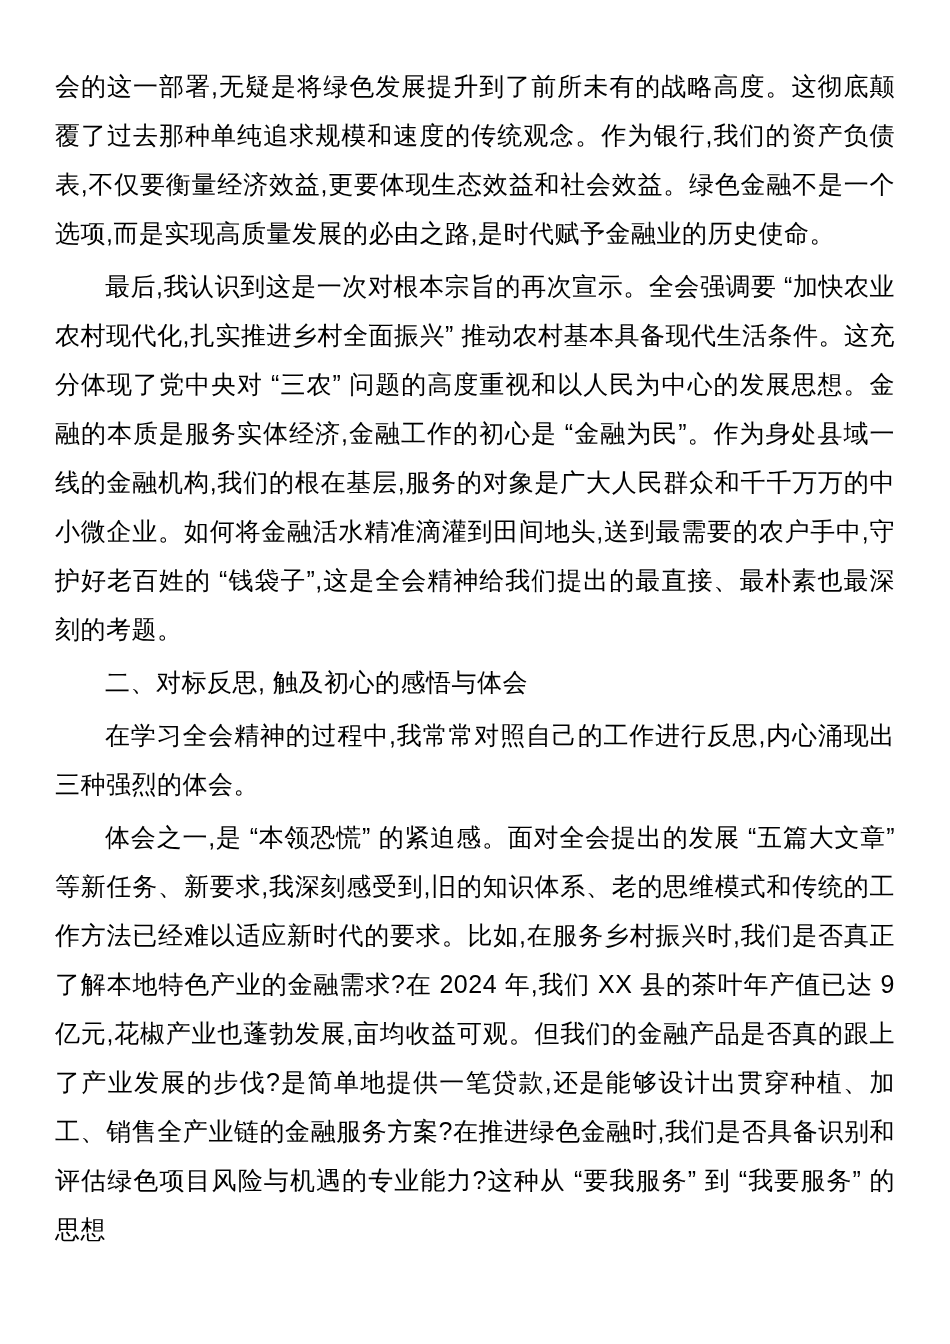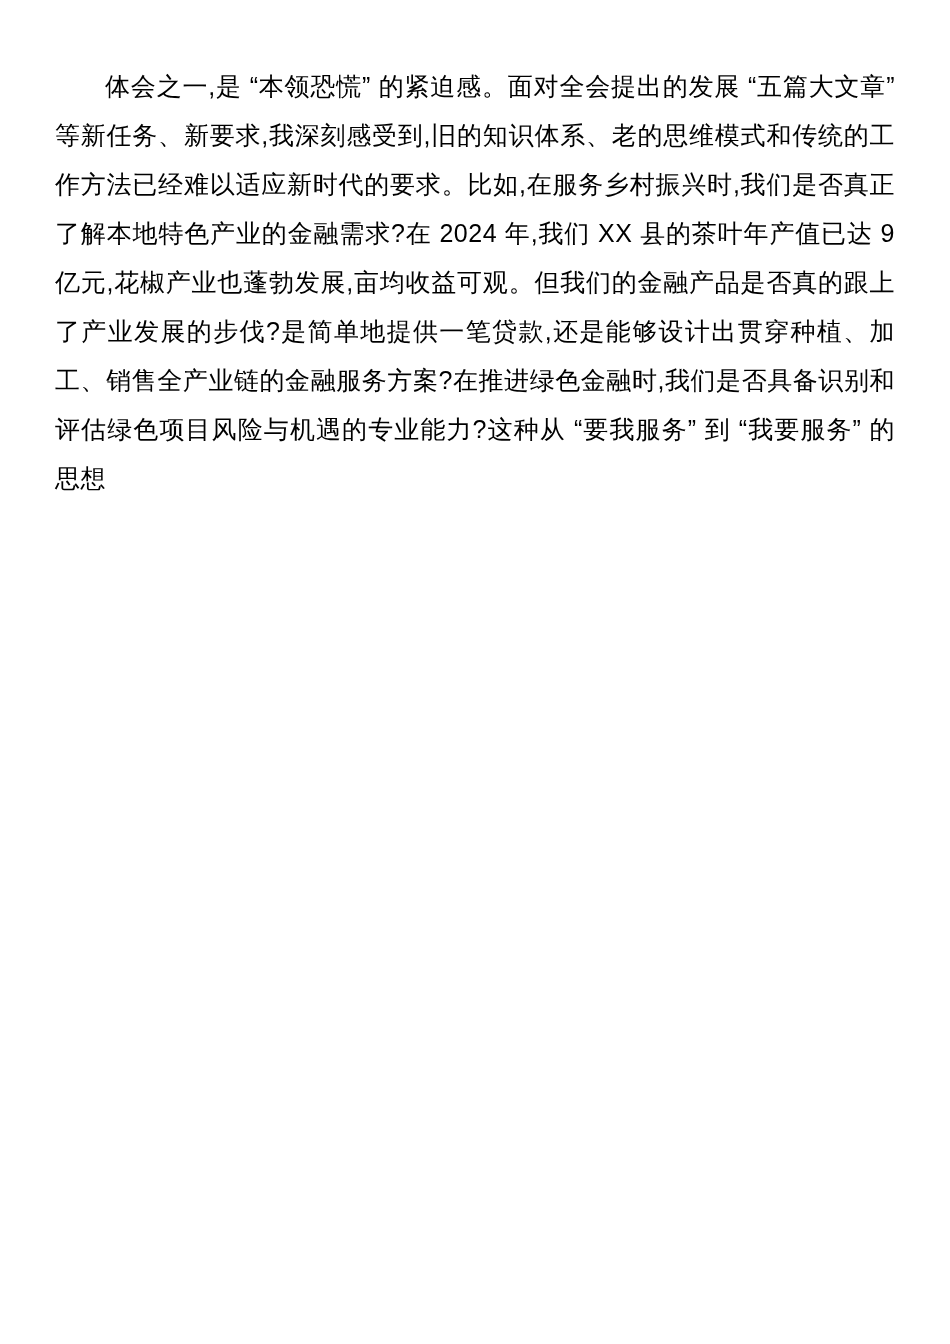--- a/index.html
+++ b/index.html
@@ -33,18 +33,22 @@
     text-indent: 2em;
   }
   .section-heading {
     font-weight: normal; 
   }
 </style>
 </head>
 <body>
 
 <div class="page">
+  <p class="doc-paragraph">会的这一部署,无疑是将绿色发展提升到了前所未有的战略高度。这彻底颠覆了过去那种单纯追求规模和速度的传统观念。作为银行,我们的资产负债表,不仅要衡量经济效益,更要体现生态效益和社会效益。绿色金融不是一个选项,而是实现高质量发展的必由之路,是时代赋予金融业的历史使命。</p>
 
+  <p class="doc-paragraph indent">最后,我认识到这是一次对根本宗旨的再次宣示。全会强调要 “加快农业农村现代化,扎实推进乡村全面振兴” 推动农村基本具备现代生活条件。这充分体现了党中央对 “三农” 问题的高度重视和以人民为中心的发展思想。金融的本质是服务实体经济,金融工作的初心是 “金融为民”。作为身处县域一线的金融机构,我们的根在基层,服务的对象是广大人民群众和千千万万的中小微企业。如何将金融活水精准滴灌到田间地头,送到最需要的农户手中,守护好老百姓的 “钱袋子”,这是全会精神给我们提出的最直接、最朴素也最深刻的考题。</p>
 
+  <p class="doc-paragraph indent section-heading">二、对标反思, 触及初心的感悟与体会</p>
 
+  <p class="doc-paragraph indent">在学习全会精神的过程中,我常常对照自己的工作进行反思,内心涌现出三种强烈的体会。</p>
 
   <p class="doc-paragraph indent">体会之一,是 “本领恐慌” 的紧迫感。面对全会提出的发展 “五篇大文章” 等新任务、新要求,我深刻感受到,旧的知识体系、老的思维模式和传统的工作方法已经难以适应新时代的要求。比如,在服务乡村振兴时,我们是否真正了解本地特色产业的金融需求?在 2024 年,我们 XX 县的茶叶年产值已达 9 亿元,花椒产业也蓬勃发展,亩均收益可观。但我们的金融产品是否真的跟上了产业发展的步伐?是简单地提供一笔贷款,还是能够设计出贯穿种植、加工、销售全产业链的金融服务方案?在推进绿色金融时,我们是否具备识别和评估绿色项目风险与机遇的专业能力?这种从 “要我服务” 到 “我要服务” 的思想</p>
 </div>
 
 </body></html>

